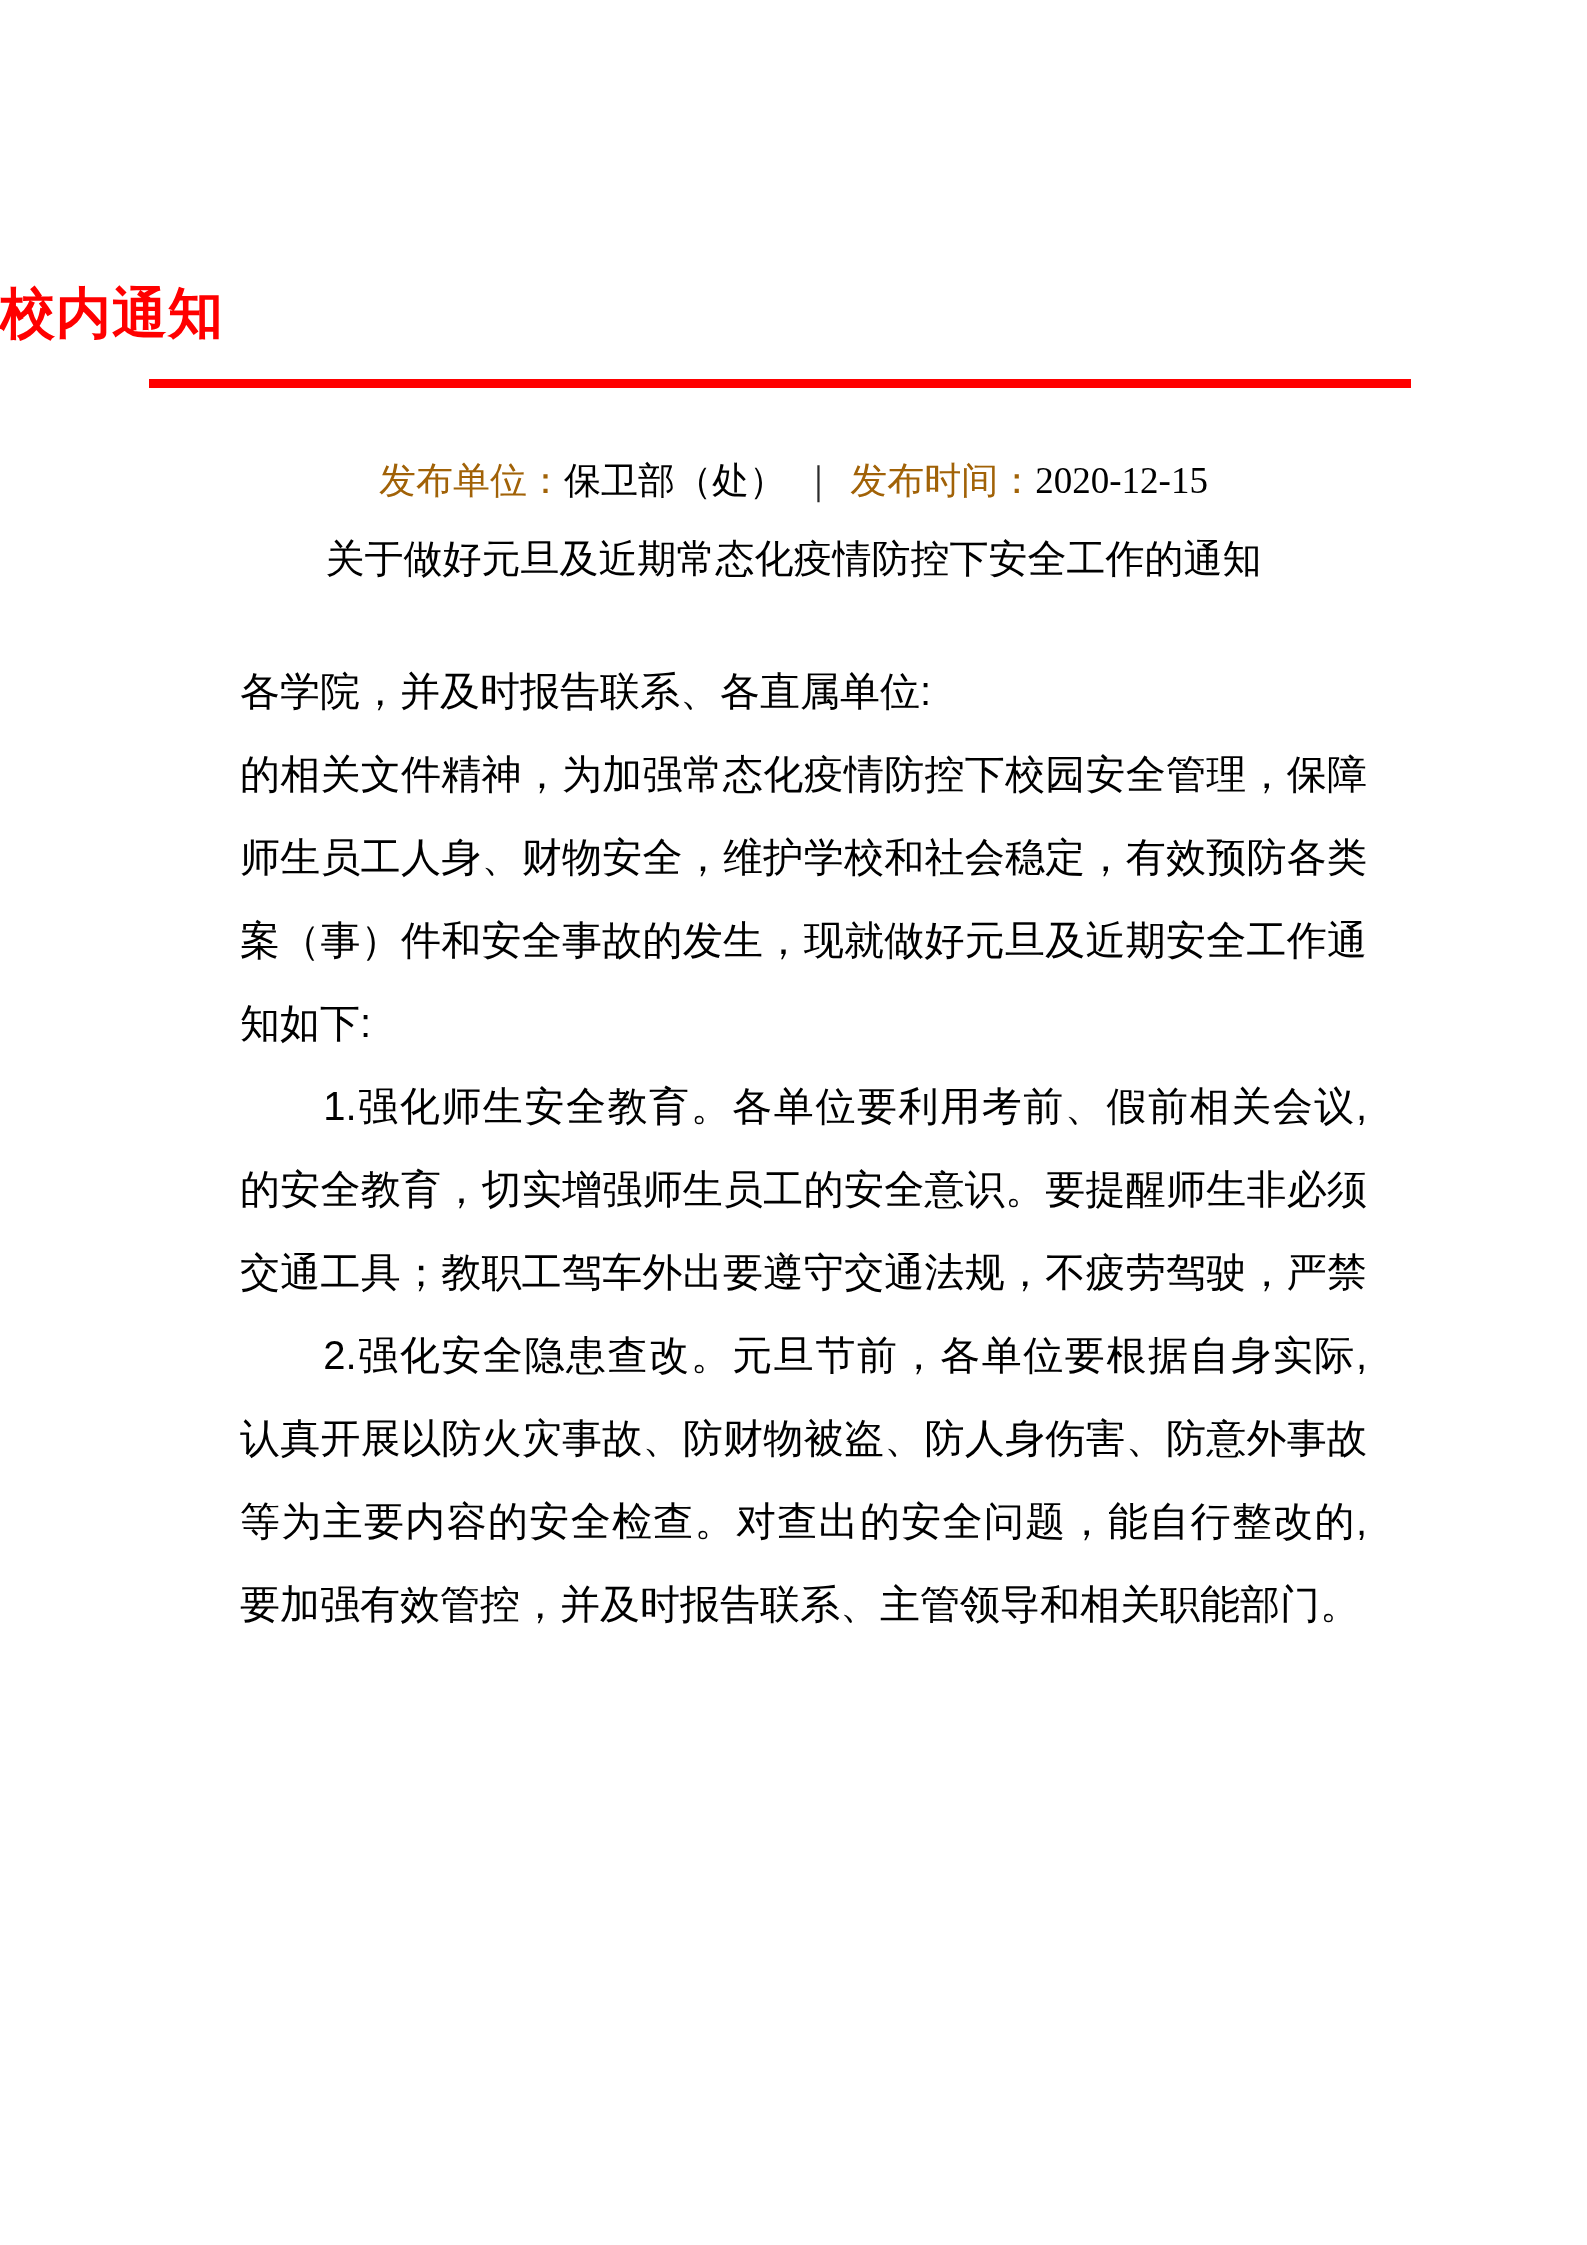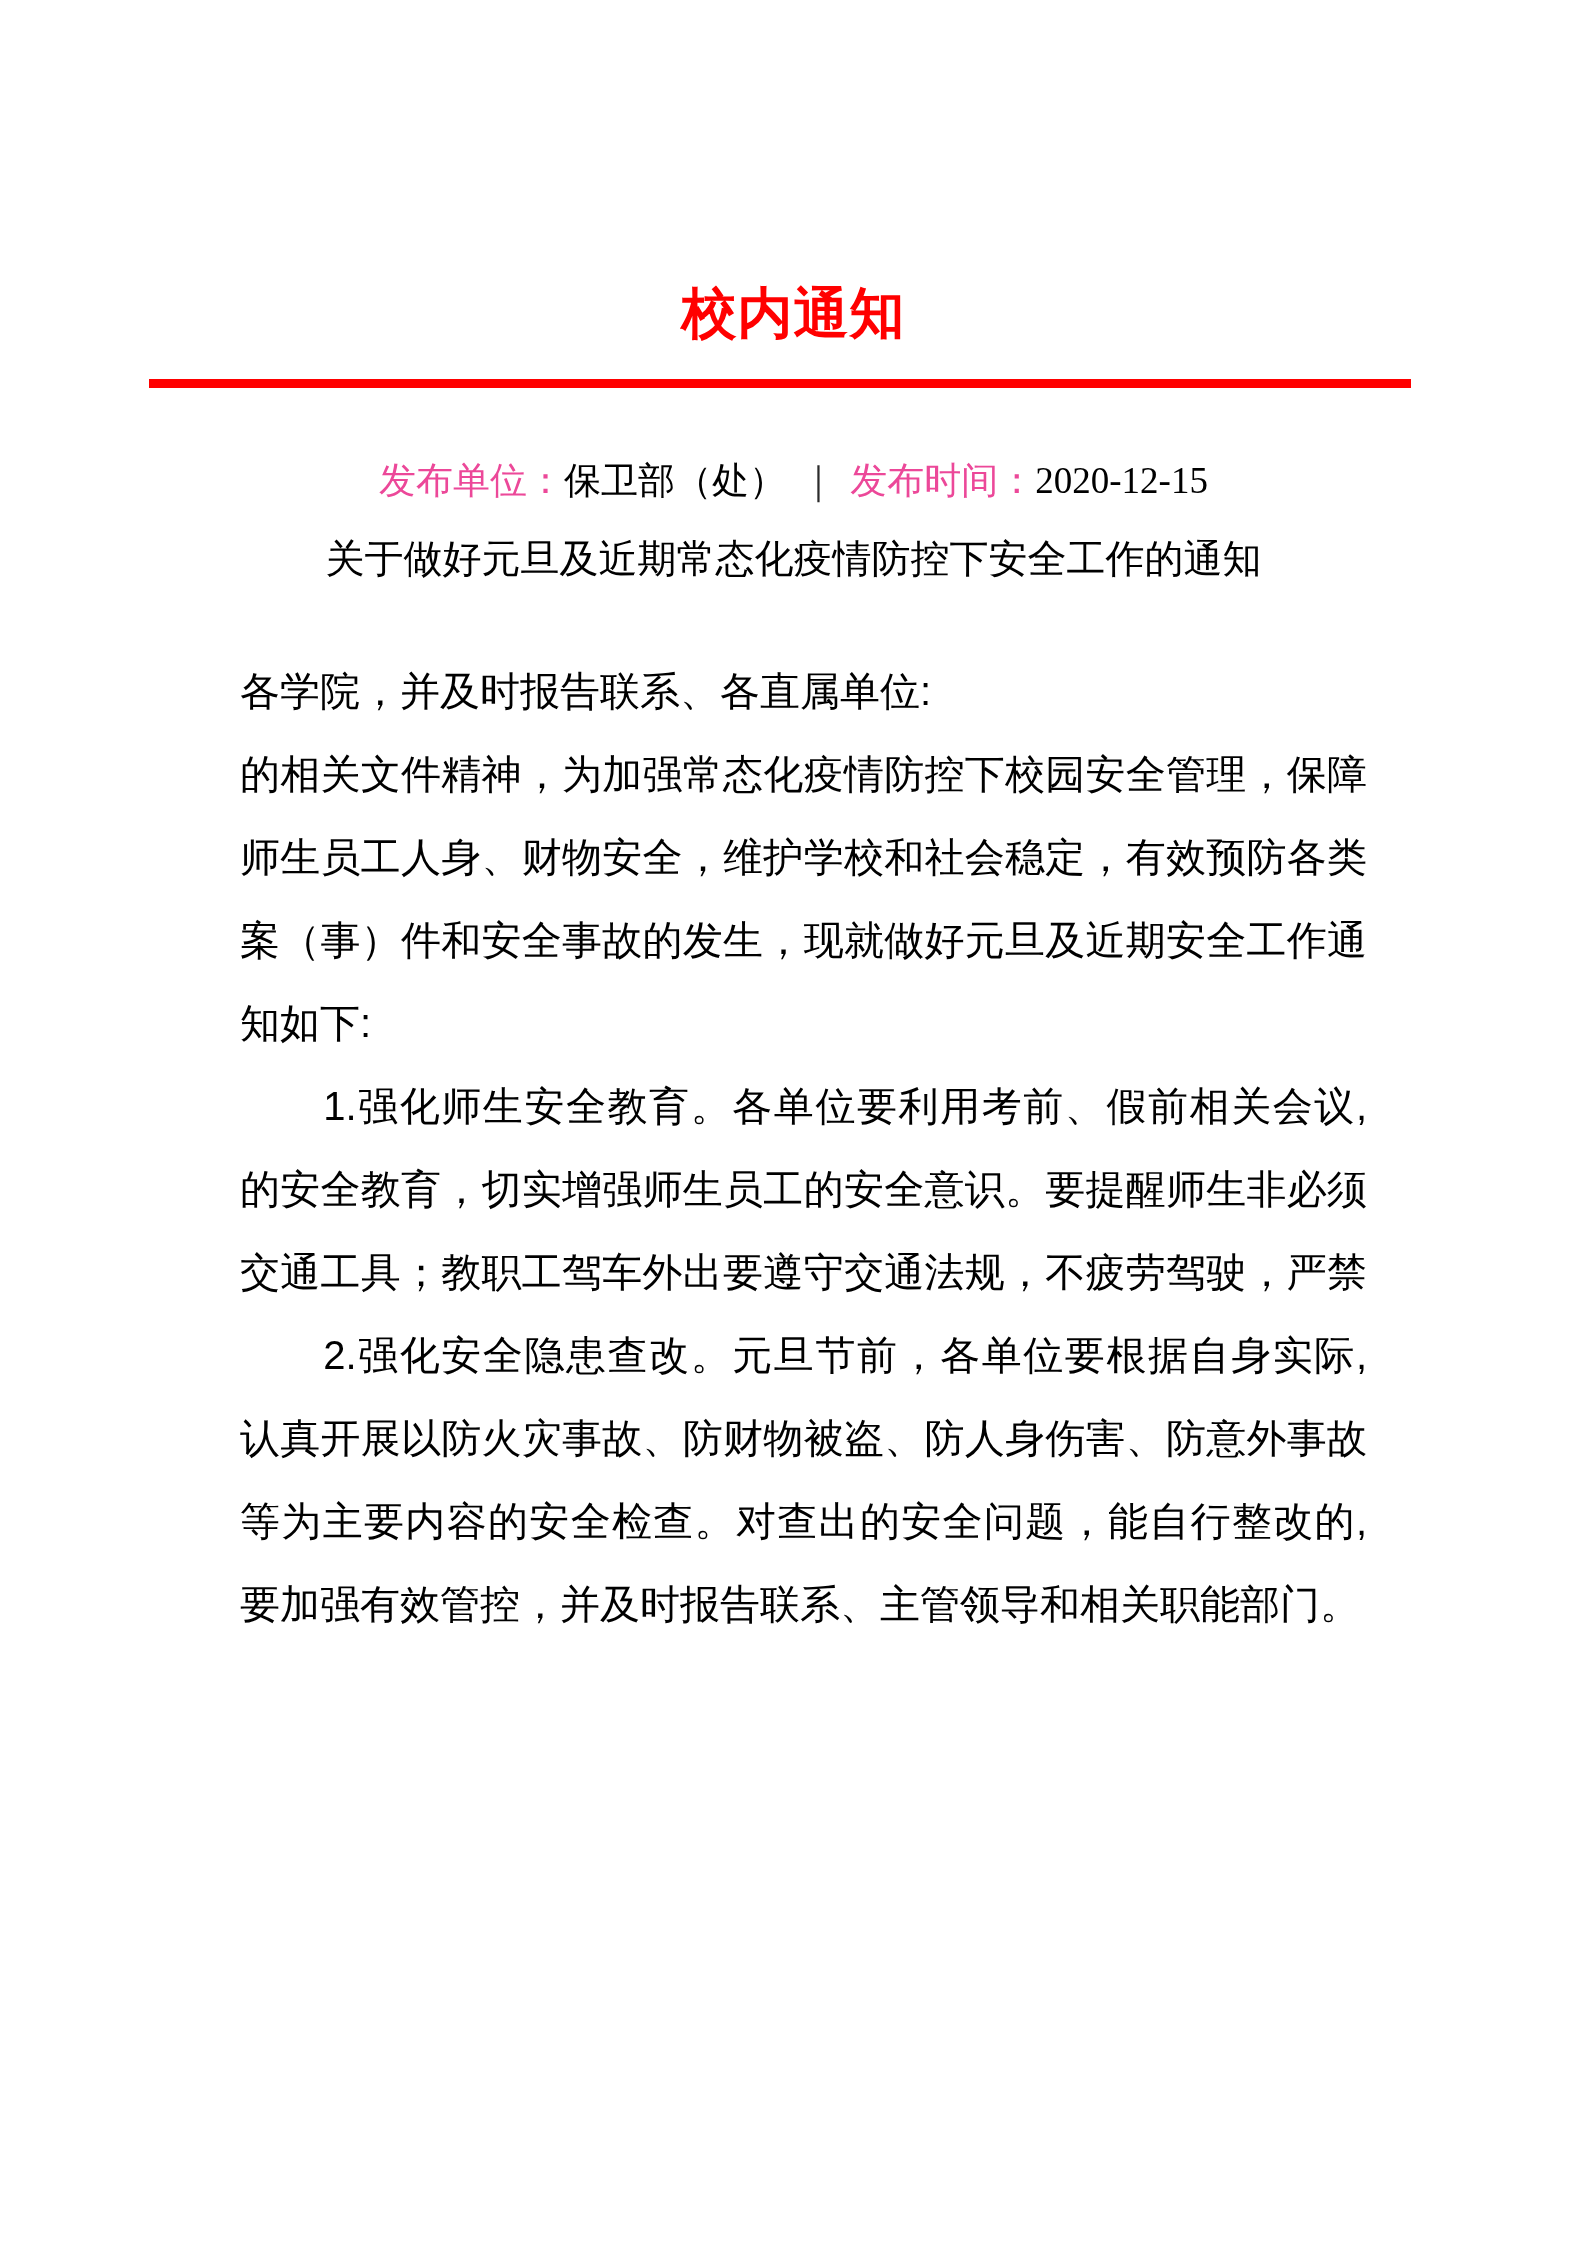--- a/index.html
+++ b/index.html
@@ -9,21 +9,20 @@
     height:2245px;
     background:#ffffff;
     overflow:hidden;
     font-family:"Liberation Sans", sans-serif;
     color:#000000;
   }
   .banner-title {
     position:absolute;
     top:286px; left:0;
     width:100%;
-    text-align:center;
     font-family:"Liberation Serif", serif;
     font-weight:bold;
     font-size:55px;
     line-height:1;
     color:#ff0000;
     letter-spacing:1px;
   }
   .rule {
     position:absolute;
     top:379px; left:149px;
@@ -36,21 +35,21 @@
     width:100%;
     display:flex;
     justify-content:center;
     align-items:center;
     font-family:"Liberation Serif", serif;
     font-size:37px;
     line-height:1.15;
     color:#000000;
     white-space:pre;
   }
-  .meta .label { color:#ec4899; }
+  .meta .label { color:#a16207; }
   .meta .divider {
     color:#2b2b2b;
     margin:0 14px;
     font-weight:normal;
   }
   .doc-title {
     position:absolute;
     top:538px; left:0;
     width:100%;
     text-align:center;

